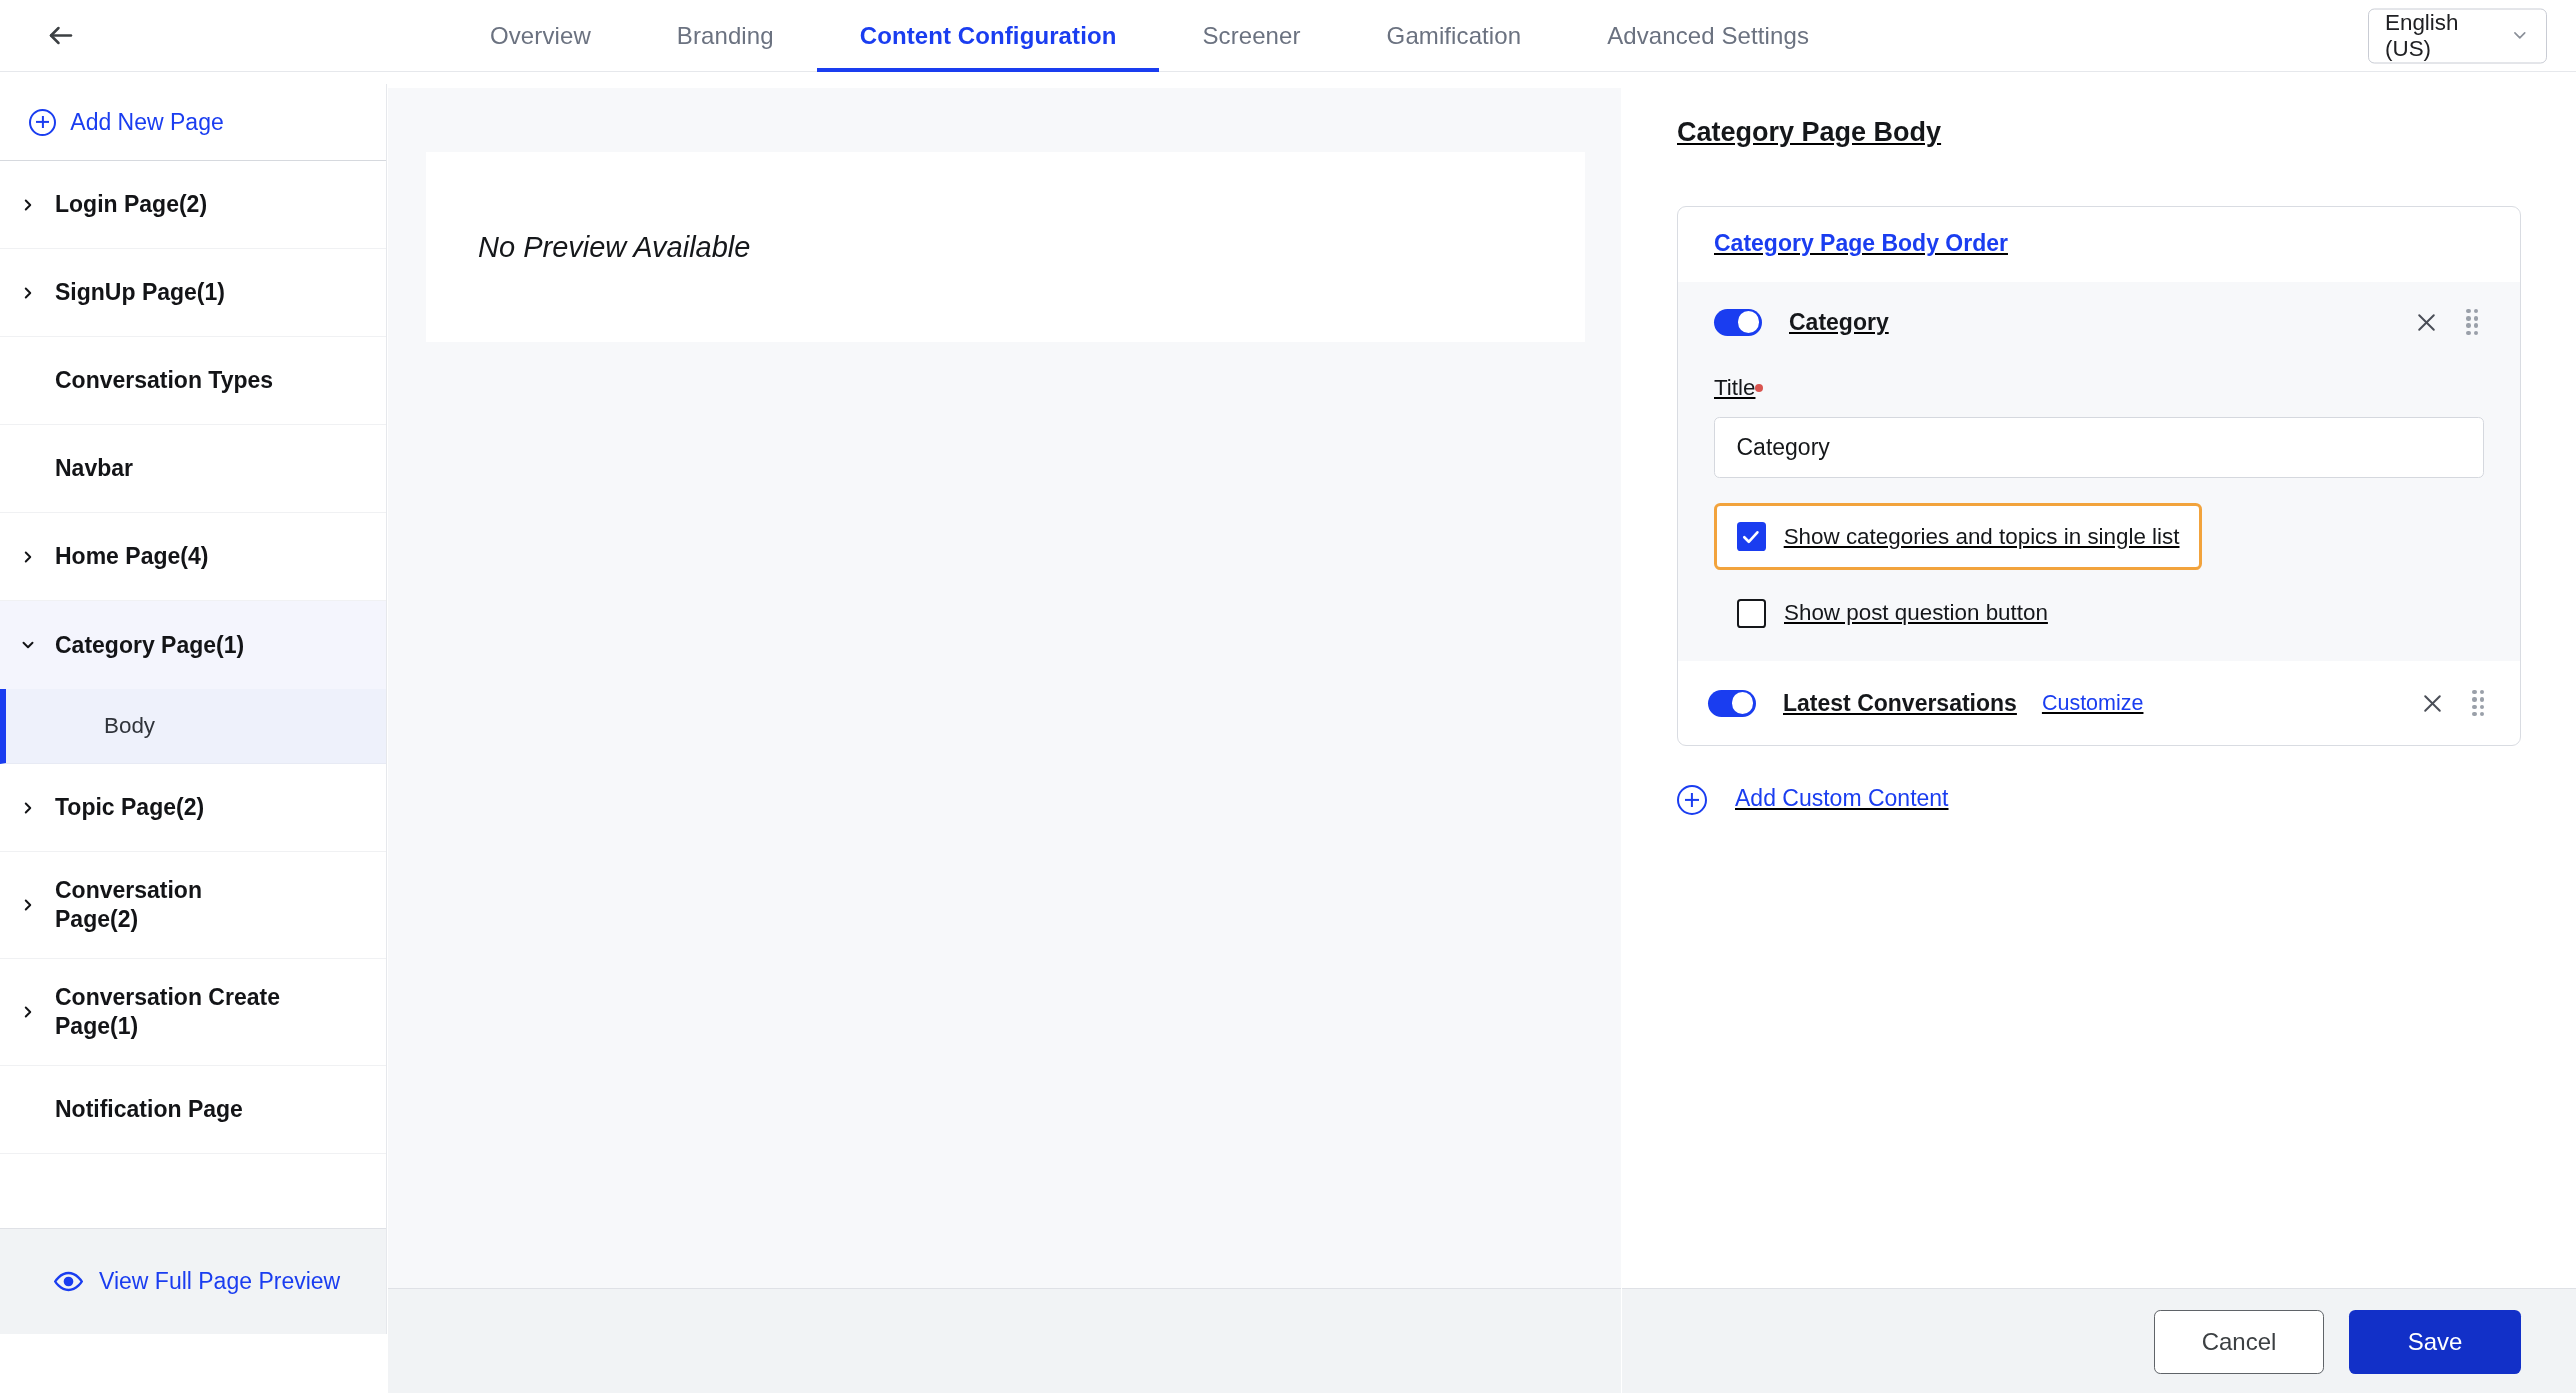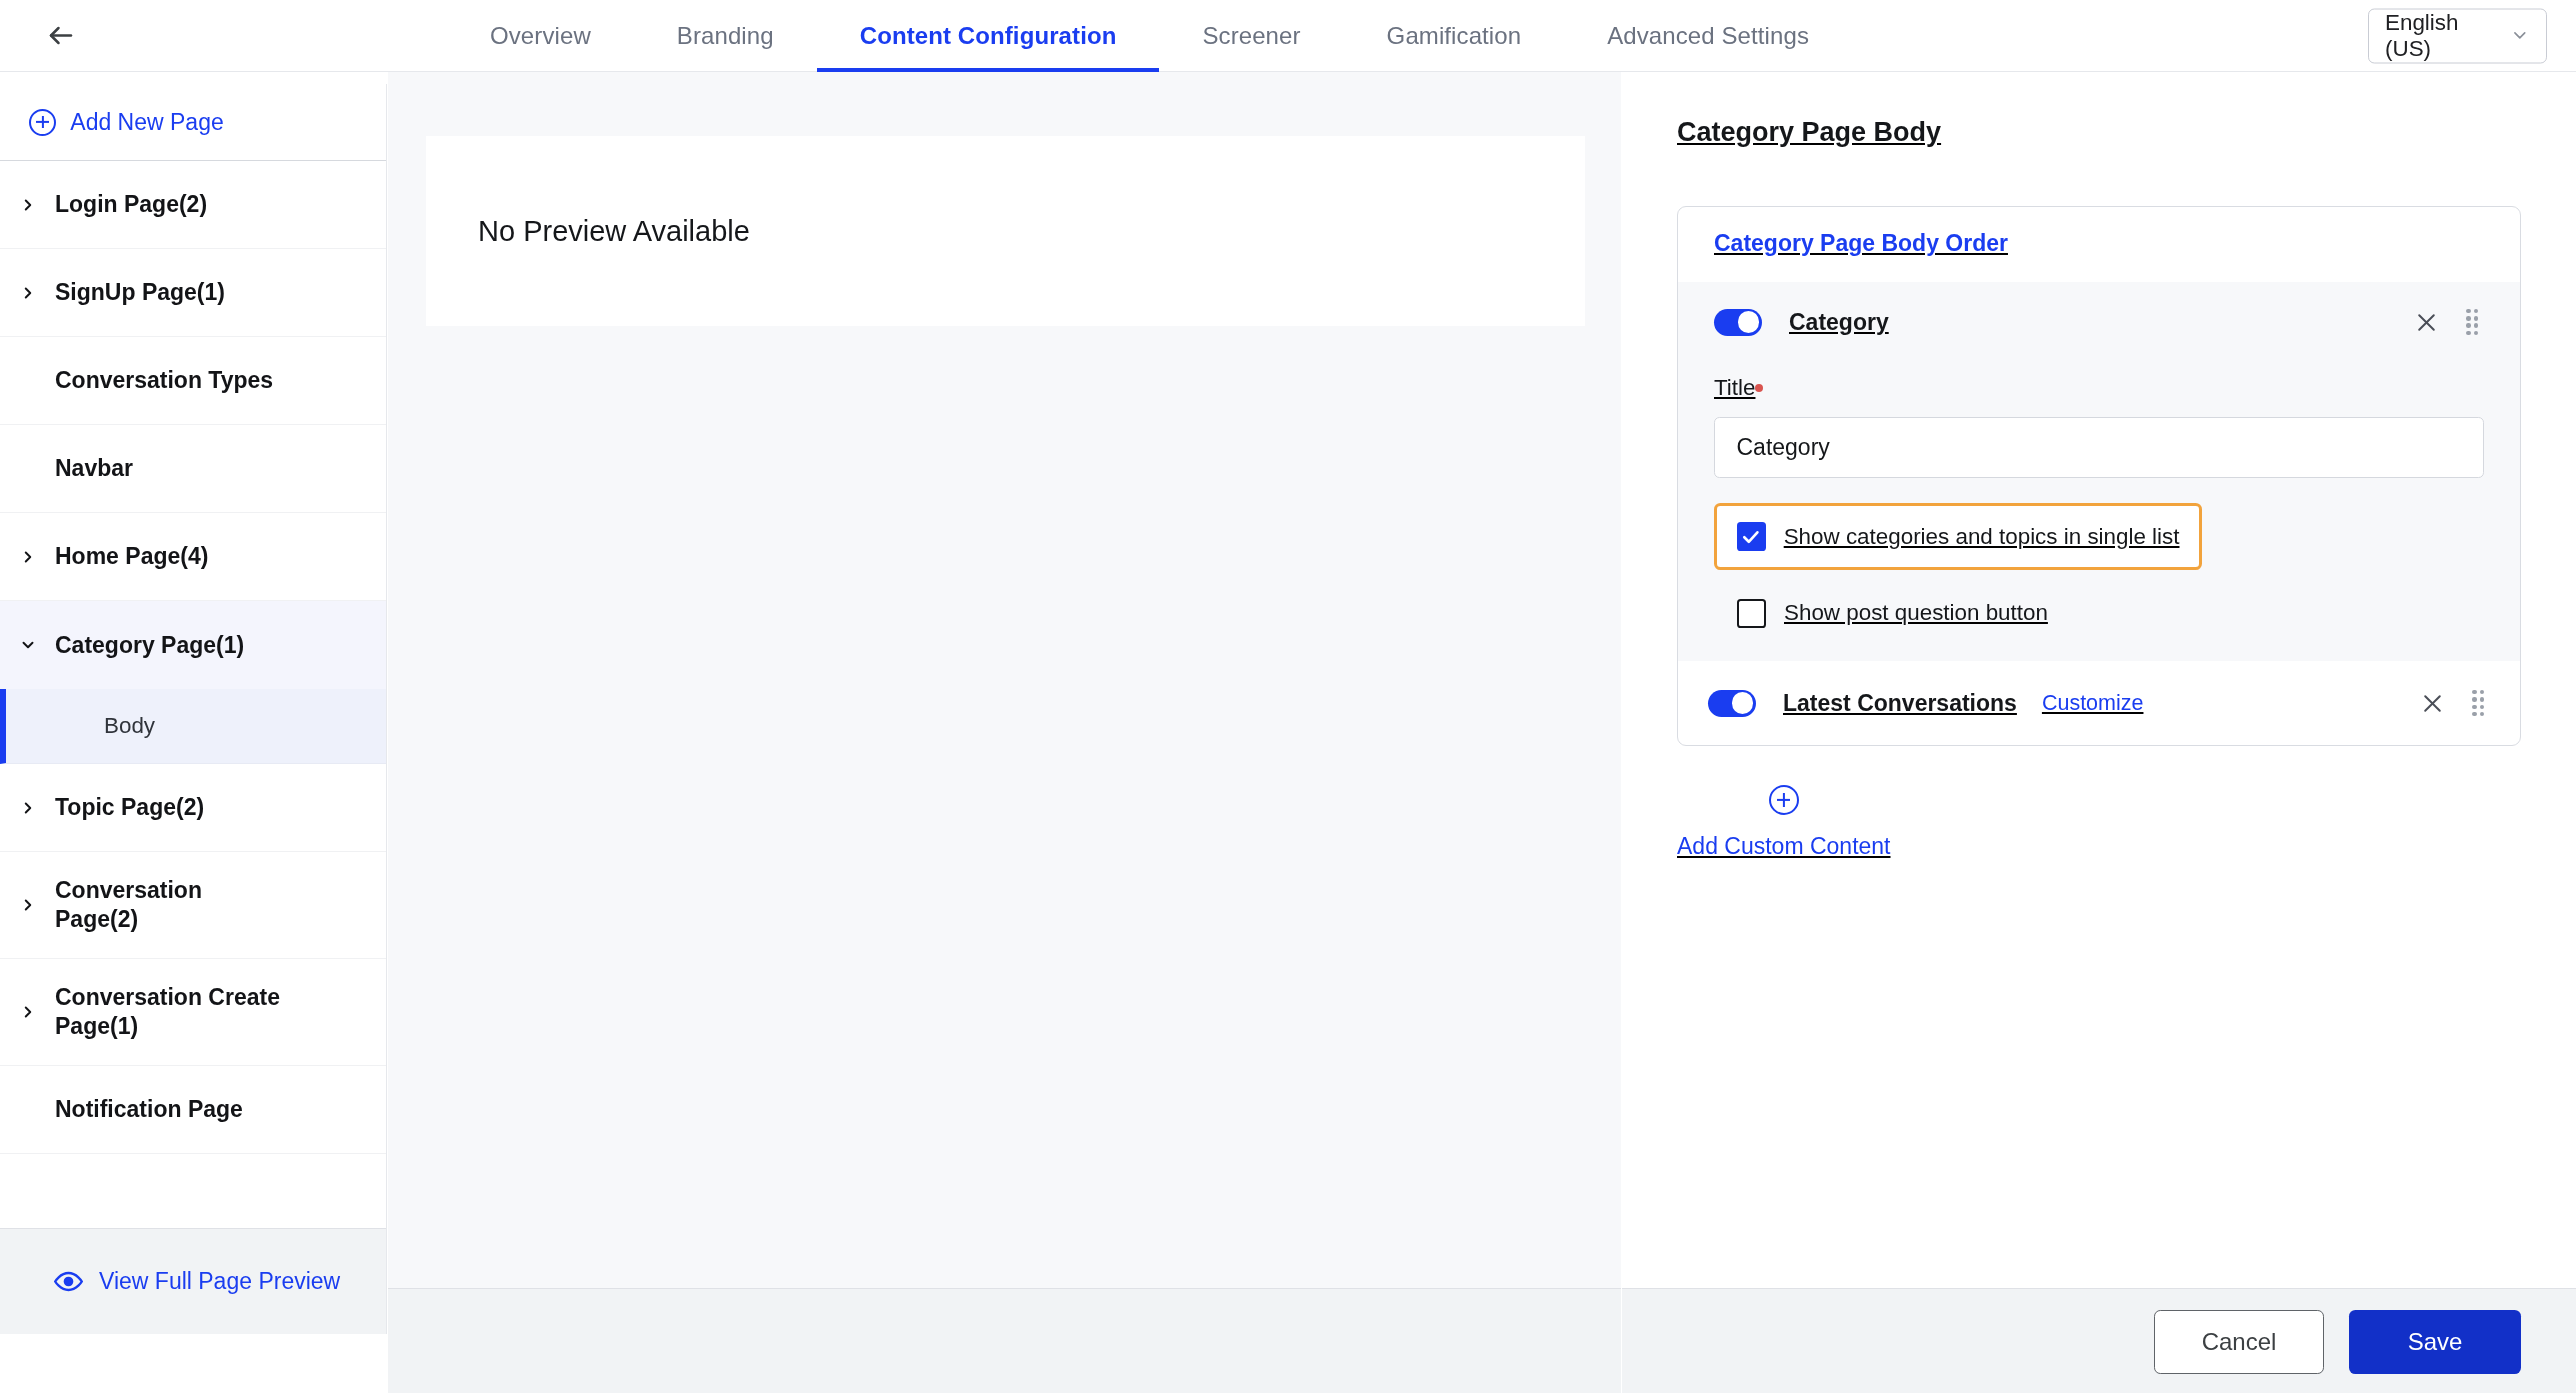--- a/index.html
+++ b/index.html
@@ -88,22 +88,23 @@
   .sidebar-footer {
     height: 106px; flex: 0 0 auto; border-top: 0.9px solid #dfe1e6;
     background: #f1f3f5; display: flex; align-items: center; padding-left: 54px;
     gap: 16px;
   }
   .sidebar-footer .eye { color: #1a3df0; display: flex; align-items: center; }
   .sidebar-footer .fp-label { color: #1a3df0; font-size: 23px; cursor: pointer; }
 
   
   .center {
-    position: absolute; left: 388px; top: 72px; width: 1233px; height: 1250px;
+    position: absolute; left: 388px; top: 88px; width: 1233px; height: 1250px;
     background: #f7f8fa;
+    font-style: italic;
   }
   .preview-card {
     position: absolute; left: 38px; top: 64px; width: 1159px; height: 190px;
     background: #ffffff;
     display: flex; align-items: center;
   }
   .preview-text { font-size: 29px; color: #15171a; padding-left: 52px; }
 
   .chat-widget {
     position: absolute; left: 1271px; top: 1106px;
@@ -174,22 +175,22 @@
     width: 29px; height: 29px; border-radius: 3.6px; flex: 0 0 auto;
     display: flex; align-items: center; justify-content: center;
   }
   .cb.checked { background: #1a3df0; }
   .cb.unchecked { background: #fff; border: 2.7px solid #15171a; }
   .check-label { font-size: 22.4px; color: #15171a; white-space: nowrap; }
 
   .latest-row { padding: 27px 30px; display: flex; align-items: center; }
 
   .add-custom {
-    margin-top: 39px; display: flex; align-items: center; gap: 18px;
-    color: #1a3df0; font-size: 23px; cursor: pointer; width: fit-content; flex-direction: column;
+    margin-top: 39px; display: flex; align-items: flex-start; gap: 28px;
+    color: #1a3df0; font-size: 23px; cursor: pointer; width: fit-content;
   }
   .plus-circle-lg {
     width: 30px; height: 30px; border-radius: 50%;
     border: 2.2px solid #1a3df0; position: relative; flex: 0 0 auto;
   }
   .plus-circle-lg::before, .plus-circle-lg::after { content: ""; position: absolute; background: #1a3df0; }
   .plus-circle-lg::before { left: 50%; top: 6.3px; bottom: 6.3px; width: 2.2px; transform: translateX(-50%); }
   .plus-circle-lg::after  { top: 50%; left: 6.3px; right: 6.3px; height: 2.2px; transform: translateY(-50%); }
 
   

